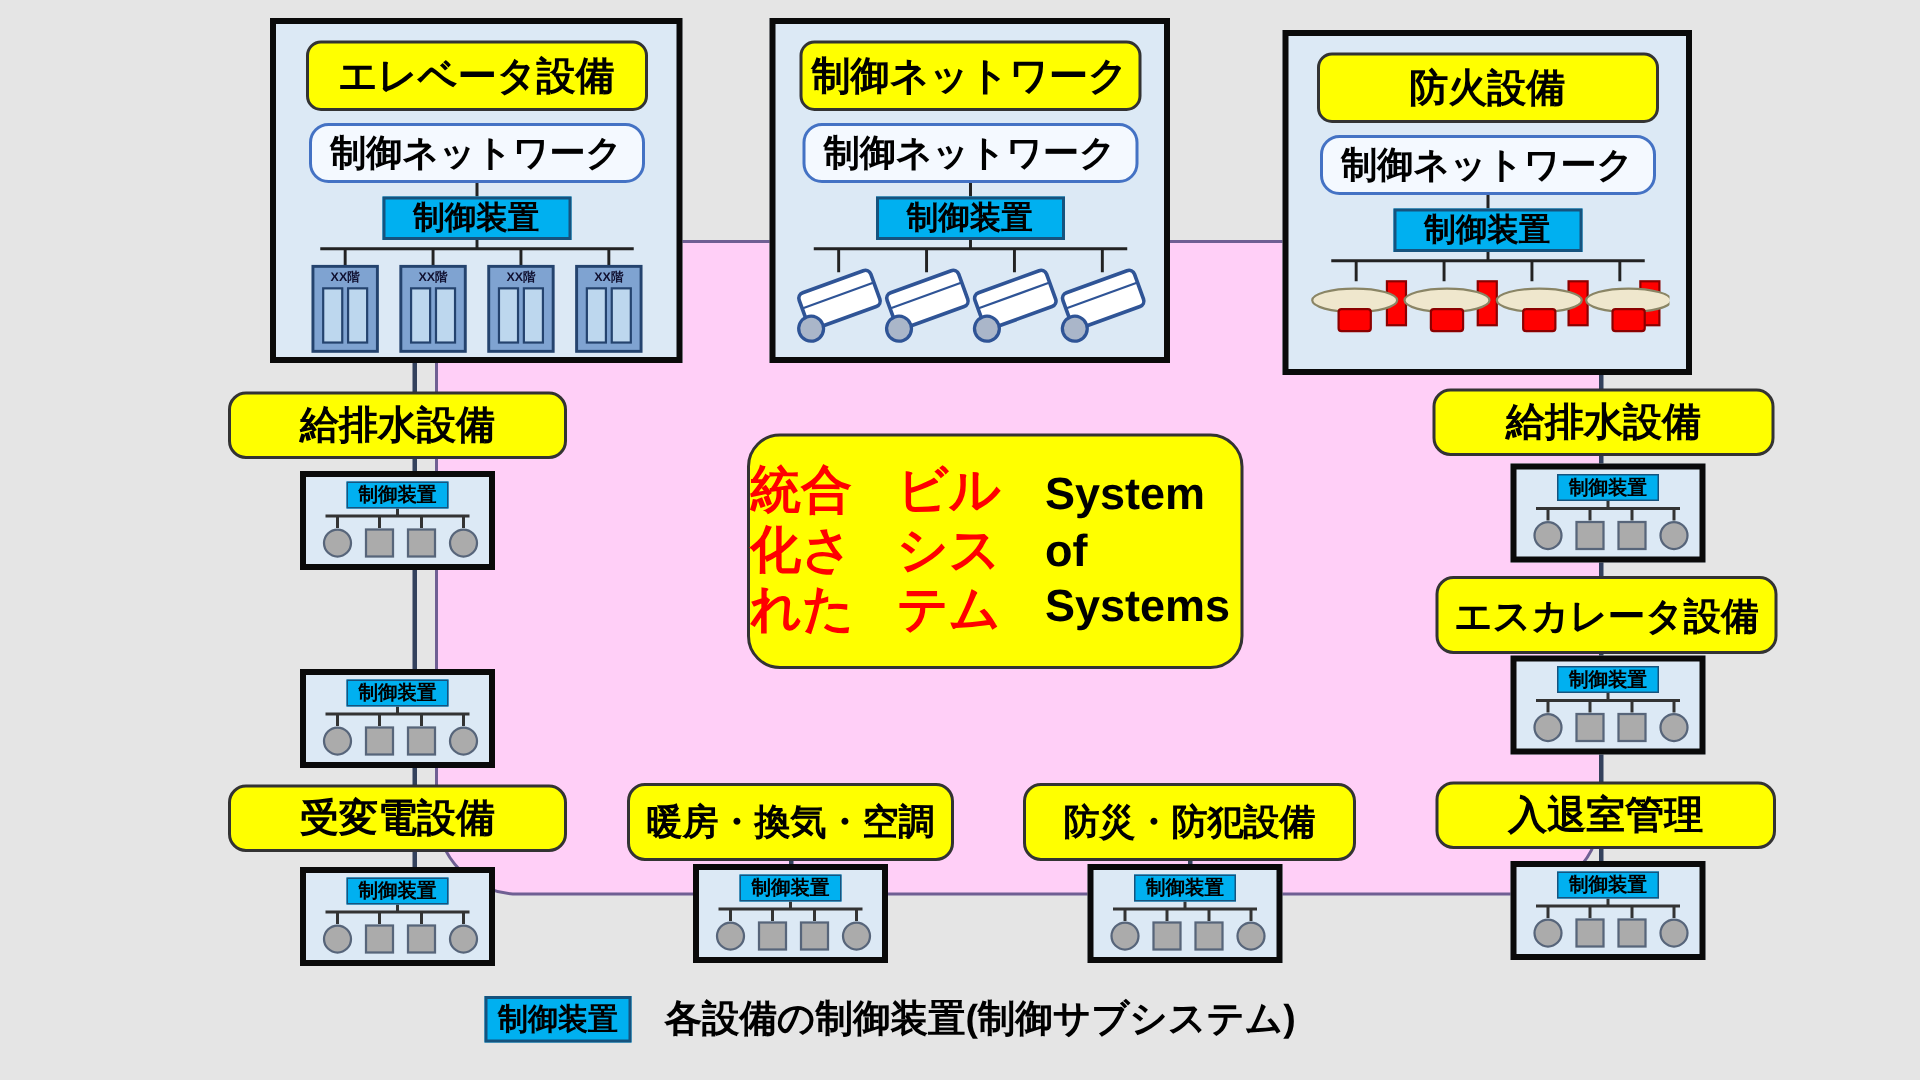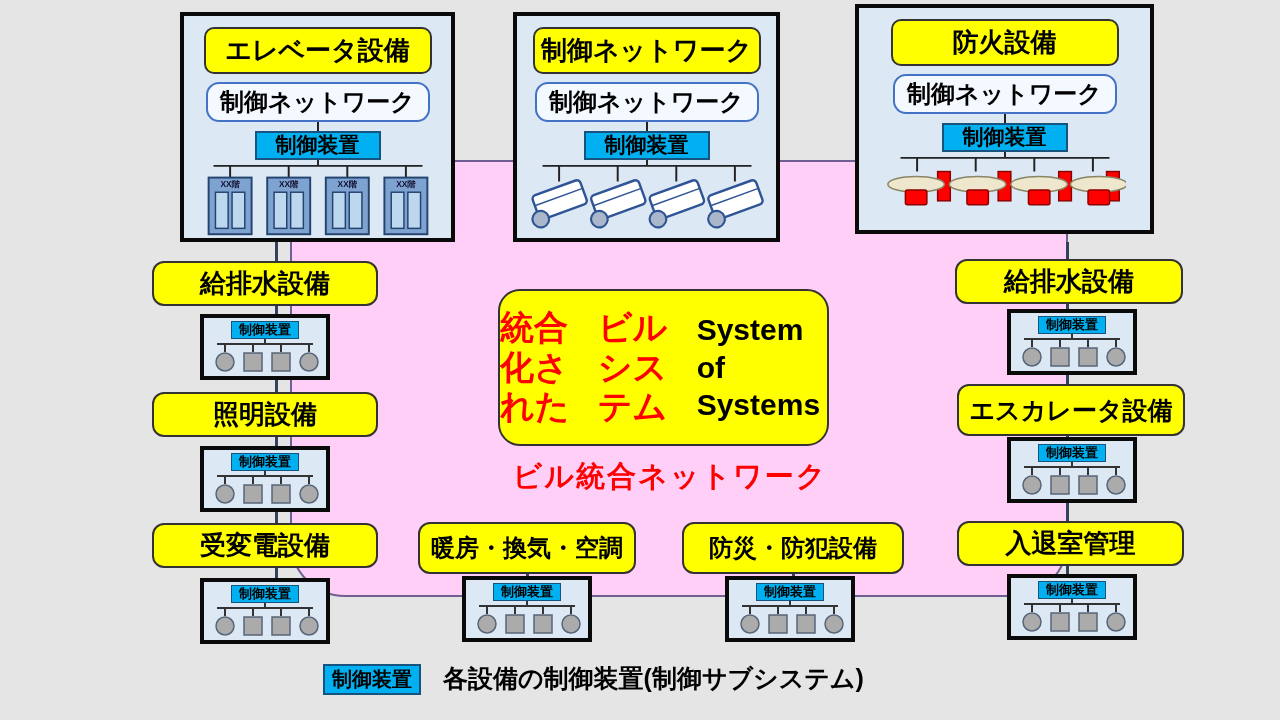--- a/index.html
+++ b/index.html
@@ -139,39 +139,38 @@
   <div class="top-box" style="left:513px;top:12px;width:267px;">
     <div class="sys-title">制御ネットワーク</div>
     <div class="net-box">制御ネットワーク</div>
     <div class="vline"></div>
     <div class="dev-box">制御装置</div>
     <svg class="icon-strip" width="242" height="80" viewBox="0 0 242 80">
       <use href="#icon-cameras"></use>
     </svg>
   </div>
 
-  <div class="top-box" style="left:855px;top:4px;width:299px;">
+  <div class="top-box" style="left:855px;top:20px;width:273px;">
     <div class="sys-title">防火設備</div>
     <div class="net-box">制御ネットワーク</div>
     <div class="vline"></div>
     <div class="dev-box">制御装置</div>
     <svg class="icon-strip" width="242" height="80" viewBox="0 0 242 80">
       <use href="#icon-sprinklers"></use>
     </svg>
   </div>
 
   <div class="side-label" style="left:152px;top:261px;width:226px;">給排水設備</div>
   <div class="ctrl-sub" style="left:200px;top:314px;">
     <div class="mini-dev">制御装置</div>
     <svg width="114" height="34" viewBox="0 0 112 34">
         <use href="#mini-bus-g"></use>
       </svg>
   </div>
 
-  <div class="side-label" style="left:152px;top:392px;width:226px;">照明設備</div>
   <div class="ctrl-sub" style="left:200px;top:446px;">
     <div class="mini-dev">制御装置</div>
     <svg width="114" height="34" viewBox="0 0 112 34">
         <use href="#mini-bus-g"></use>
       </svg>
   </div>
 
   <div class="side-label" style="left:152px;top:523px;width:226px;">受変電設備</div>
   <div class="ctrl-sub" style="left:200px;top:578px;">
     <div class="mini-dev">制御装置</div>
@@ -218,18 +217,17 @@
     <svg width="114" height="34" viewBox="0 0 112 34">
         <use href="#mini-bus-g"></use>
       </svg>
   </div>
 
   <div class="hub">
     <div class="hub-jp">統合化された</div>
     <div class="hub-jp">ビルシステム</div>
     <div class="hub-en">System of Systems</div>
   </div>
-  <div class="net-title">ビル統合ネットワーク</div>
 
   <div class="legend-dev">制御装置</div>
   <div class="legend-text">各設備の制御装置(制御サブシステム)</div>
 
 </div>
 
 </body></html>

